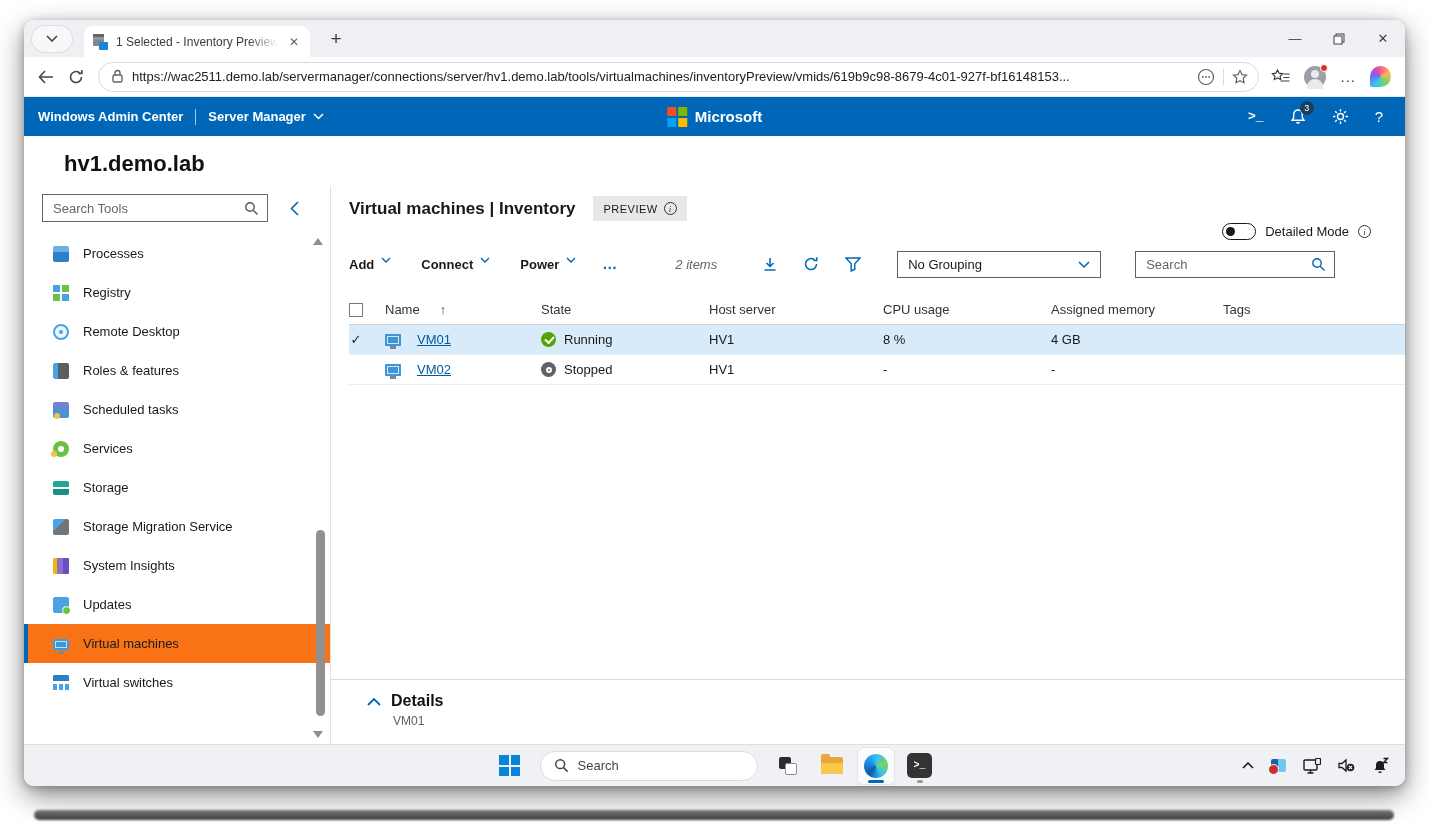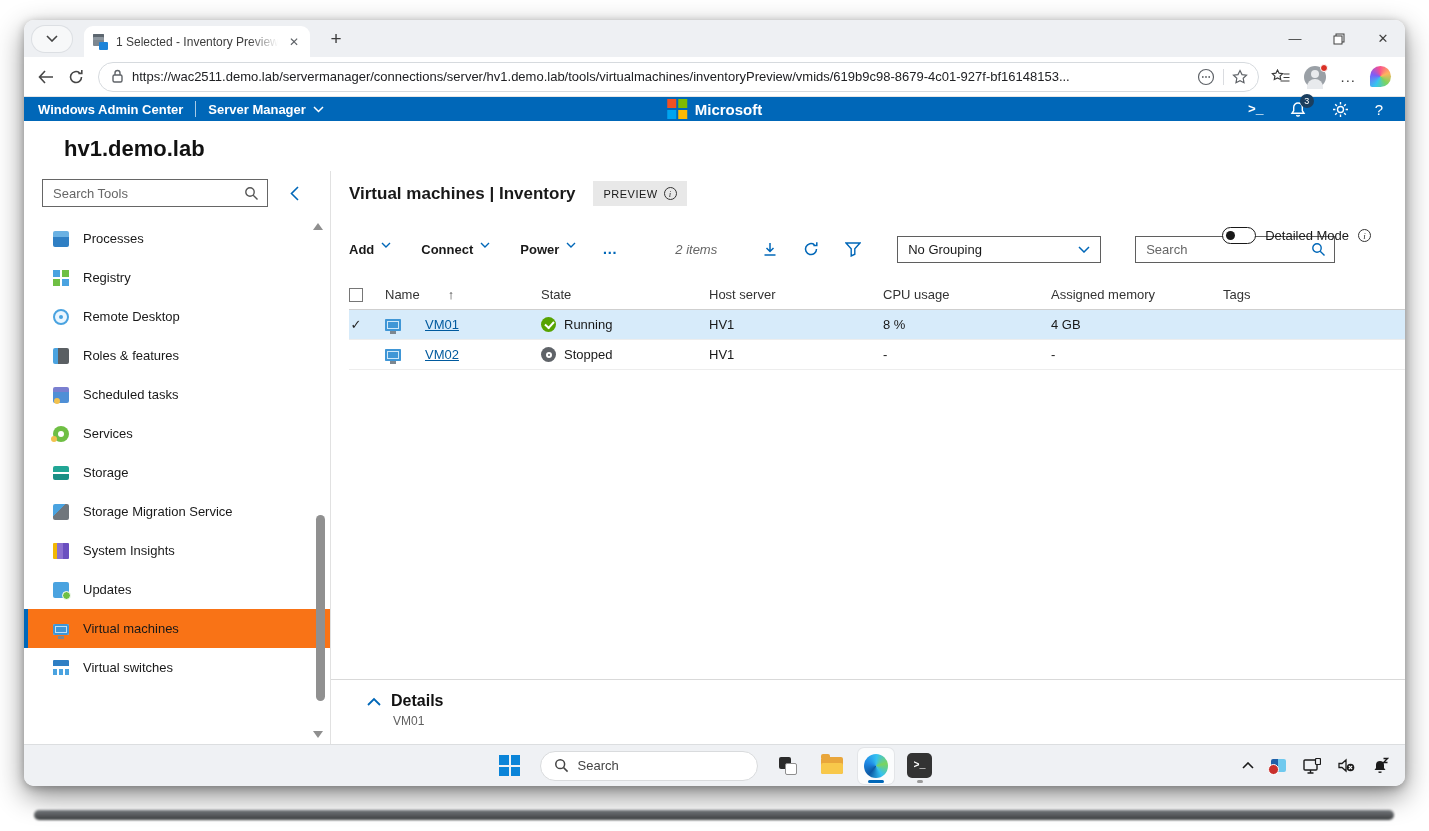--- a/index.html
+++ b/index.html
@@ -40,21 +40,21 @@
   .after-pill { display:flex; align-items:center; gap:14px; margin-left:12px; }
   .avatar { position:relative; width:22px; height:22px; border-radius:50%; background:#9aa0a6; overflow:visible; }
   .avatar::before { content:""; position:absolute; left:7px; top:4px; width:8px; height:8px; border-radius:50%; background:#e8eaed; }
   .avatar::after { content:""; position:absolute; left:3px; top:13px; width:16px; height:10px; border-radius:8px 8px 0 0; background:#e8eaed; }
   .avatar .dot { position:absolute; right:-2px; top:-2px; width:8px; height:8px; border-radius:50%; background:#d93025; border:1.5px solid #fff; }
   .copilot { width:21px; height:21px; border-radius:50% 50% 50% 10%;
     background:conic-gradient(from 210deg,#36c5f0,#7b5df9,#f94f8e,#ffb45e,#7bd45e,#36c5f0); }
   .more-dots { color:#3c3c3c; font-size:15px; letter-spacing:1px; }
 
   
-  .wac-header { height:24px; background:#0067b8; display:flex; align-items:center; color:#fff; padding:0 14px; position:relative; flex:0 0 auto; }
+  .wac-header { height:39px; background:#0067b8; display:flex; align-items:center; color:#fff; padding:0 14px; position:relative; flex:0 0 auto; }
   .wac-left { display:flex; align-items:center; gap:12px; font-size:13px; font-weight:700; }
   .wac-sep { width:1px; height:16px; background:rgba(255,255,255,.65); }
   .wac-solution { display:flex; align-items:center; gap:7px; }
   .ms-brand { position:absolute; left:50%; transform:translateX(-50%); display:flex; align-items:center; gap:8px; }
   .ms-logo { width:20px; height:20px; display:grid; grid-template-columns:9px 9px; grid-template-rows:9px 9px; gap:2px; }
   .ms-logo i { display:block; }
   .ms-logo i:nth-child(1){background:#f25022;} .ms-logo i:nth-child(2){background:#7fba00;}
   .ms-logo i:nth-child(3){background:#00a4ef;} .ms-logo i:nth-child(4){background:#ffb900;}
   .ms-name { font-size:15px; font-weight:700; }
   .wac-actions { margin-left:auto; display:flex; align-items:center; gap:26px; padding-right:8px; }
@@ -115,21 +115,21 @@
 
   .v-divider { width:1px; background:#e1e1e1; flex:0 0 auto; }
 
   
   .main { flex:1; display:flex; flex-direction:column; min-width:0; padding-left:18px; position:relative; }
   .main-head { margin-top:10px; display:flex; align-items:center; gap:18px; }
   .main-title { font-size:17px; font-weight:700; color:#191919; }
   .preview-badge { background:#e8e8e8; color:#191919; font-size:11px; letter-spacing:.5px; padding:6px 10px; display:flex; align-items:center; gap:6px; }
   .info-dot { width:13px; height:13px; border:1px solid #333; border-radius:50%; font-size:9px; font-style:italic; font-family:"Liberation Serif", serif;
     display:inline-flex; align-items:center; justify-content:center; color:#333; }
-  .detailed-mode { position:absolute; top:56px; right:34px; display:flex; align-items:center; gap:9px; }
+  .detailed-mode { position:absolute; top:37px; right:34px; display:flex; align-items:center; gap:9px; }
   .toggle { width:34px; height:17px; border:1px solid #191919; border-radius:9px; position:relative; background:#fff; }
   .toggle::after { content:""; position:absolute; left:3px; top:2.5px; width:9px; height:9px; border-radius:50%; background:#191919; }
   .dm-label { font-size:13px; color:#191919; }
 
   .toolbar { margin-top:28px; display:flex; align-items:center; height:30px; }
   .tb-menu { display:flex; align-items:flex-start; gap:7px; font-size:13px; font-weight:700; color:#191919; }
   .tb-menu + .tb-menu { margin-left:30px; }
   .tb-more { margin-left:26px; color:#0067b8; font-size:15px; font-weight:700; letter-spacing:2px; line-height:10px; }
   .tb-count { margin-left:56px; font-size:13px; font-style:italic; color:#666; }
   .tb-ic { margin-left:26px; color:#0067b8; }
@@ -140,21 +140,21 @@
   .tb-search input { flex:1; border:none; outline:none; font-size:13px; font-family:inherit; min-width:0; }
   .tb-search input::placeholder { color:#666; }
 
   
   .table { margin-top:16px; }
   .trow { display:flex; align-items:center; height:30px; font-size:13px; }
   .thead { color:#333; border-bottom:1px solid #cfcfcf; }
   .tbody .trow { border-bottom:1px solid #ededed; color:#191919; }
   .trow.selected { background:#d7ebfa; }
   .c-check { width:36px; display:flex; align-items:center; }
-  .c-name { width:156px; display:flex; align-items:center; gap:24px; }
+  .c-name { width:156px; display:flex; align-items:center; gap:16px; }
   .c-state { width:168px; display:flex; align-items:center; gap:8px; }
   .c-host { width:174px; } .c-cpu { width:168px; } .c-mem { width:172px; } .c-tags { flex:1; }
   .checkbox { width:14px; height:14px; border:1px solid #767676; background:#fff; }
   .sort-arrow { color:#333; margin-left:4px; }
   .row-check { width:14px; color:#222; font-size:13px; text-align:center; }
   .vm-ic { width:16px; height:12px; background:#3f96d6; border-radius:1px; position:relative; box-shadow:inset 0 0 0 2px #3f96d6, inset 0 0 0 3px #cfe7f8; }
   .vm-ic::after { content:""; position:absolute; left:5px; bottom:-3px; width:6px; height:3px; background:#7d8790; }
   .vm-link { color:#005a9e; text-decoration:underline; }
   .st-ic { width:15px; height:15px; border-radius:50%; position:relative; flex:0 0 auto; }
   .st-ic.running { background:#57a300; }

